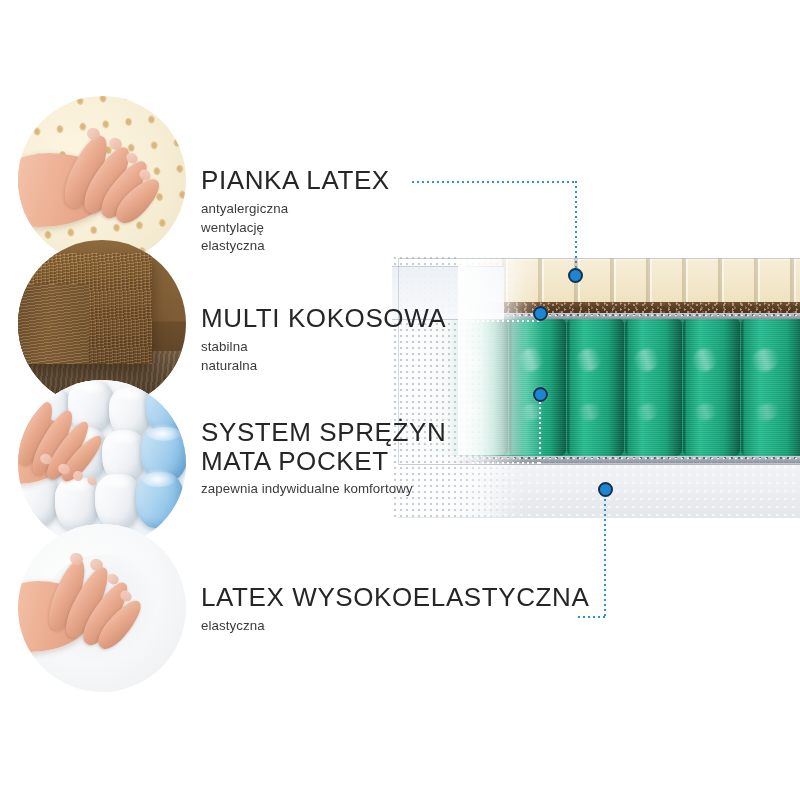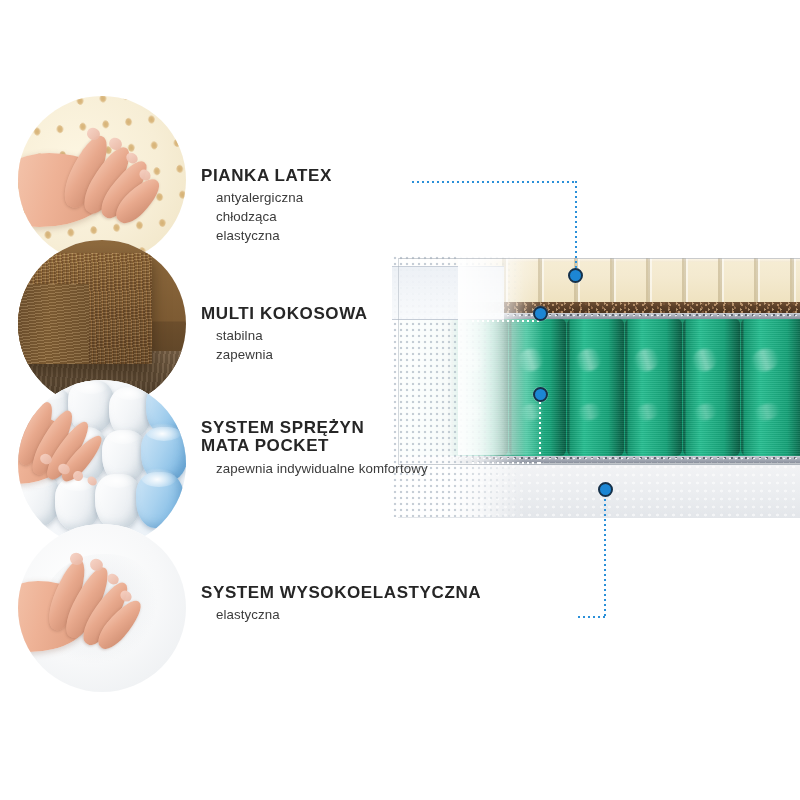--- a/index.html
+++ b/index.html
@@ -102,29 +102,29 @@
   .hefoam-dent{
     position:absolute;left:14%;top:18%;width:74%;height:70%;
     border-radius:50% 48% 52% 50%/48% 52% 48% 52%;
     background:radial-gradient(ellipse at 42% 42%, rgba(214,219,224,.55) 0%, rgba(255,255,255,0) 62%);
   }
 
   
   .label{position:absolute;}
   .label h2{
     margin:0;
-    font-weight:700;
-    font-size:17px;
+    font-weight:400;
+    font-size:26px;
     letter-spacing:.6px;
     line-height:1.14;
     color:#262626;
     white-space:nowrap;
   }
   .label h2.l2{margin-top:-1px;}
-  .label ul{margin:4px 0 0 15px;padding:0;list-style:none;}
+  .label ul{margin:4px 0 0 0;padding:0;list-style:none;}
   .label li{
     font-size:13.3px;
     line-height:1.42;
     color:#3b3b3b;
     white-space:nowrap;
     letter-spacing:.1px;
   }
 
   
   .conn{position:absolute;}
@@ -442,41 +442,41 @@
         <div class="nail" style="left:53%;top:30%;width:7%;height:6%;transform:rotate(32deg);"></div>
         <div class="nail" style="left:61%;top:40%;width:7%;height:6%;transform:rotate(40deg);"></div>
       </div>
     </div>
   </div>
 
   <div class="label" style="left:201px;top:166px;">
     <h2>PIANKA LATEX</h2>
     <ul>
       <li>antyalergiczna</li>
-      <li>chłodząca</li>
+      <li>wentylację</li>
       <li>elastyczna</li>
     </ul>
   </div>
 
   <div class="label" style="left:201px;top:304px;">
     <h2>MULTI KOKOSOWA</h2>
     <ul>
       <li>stabilna</li>
-      <li>zapewnia</li>
+      <li>naturalna</li>
     </ul>
   </div>
 
   <div class="label" style="left:201px;top:418px;">
     <h2>SYSTEM SPRĘŻYN</h2>
     <h2 class="l2">MATA POCKET</h2>
     <ul>
       <li>zapewnia indywidualne komfortowy</li>
     </ul>
   </div>
 
   <div class="label" style="left:201px;top:583px;">
-    <h2>SYSTEM WYSOKOELASTYCZNA</h2>
+    <h2>LATEX WYSOKOELASTYCZNA</h2>
     <ul>
       <li>elastyczna</li>
     </ul>
   </div>
 
 </div>
 
 </body></html>

